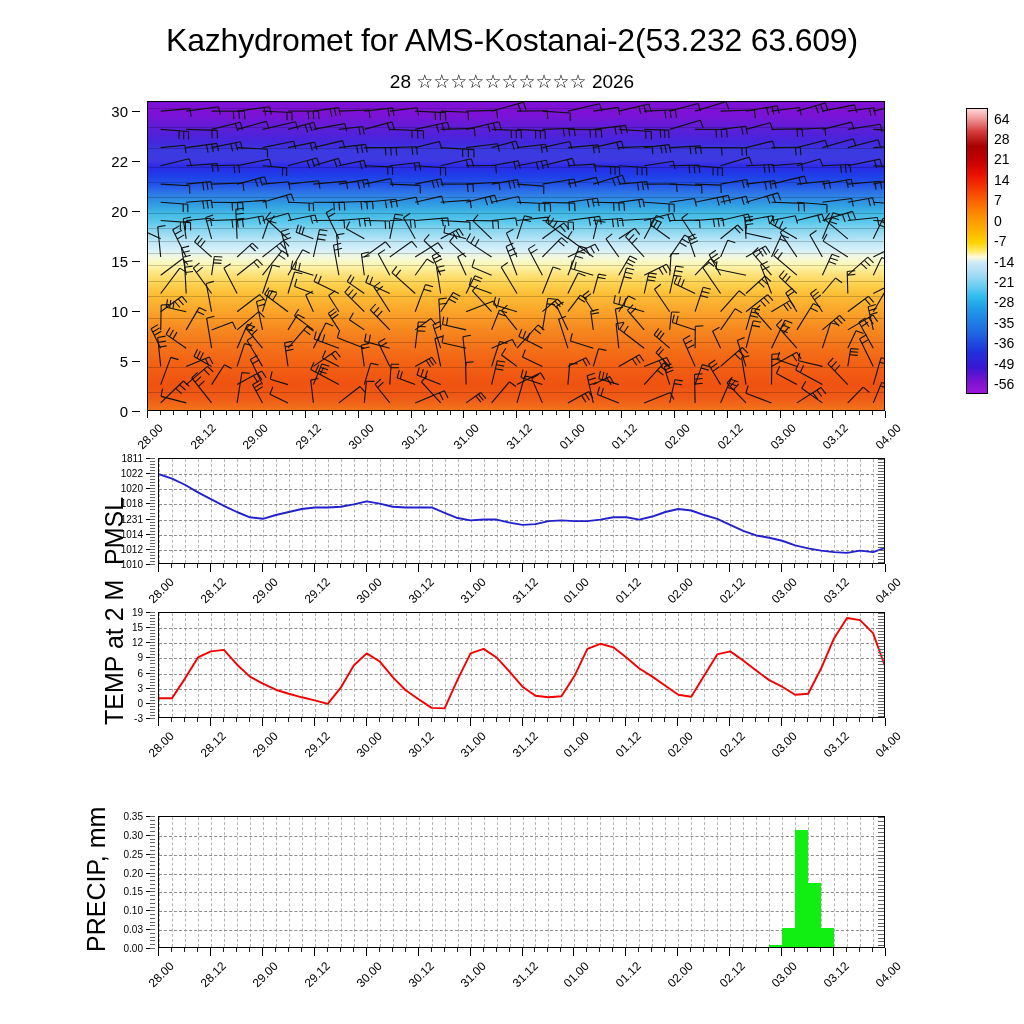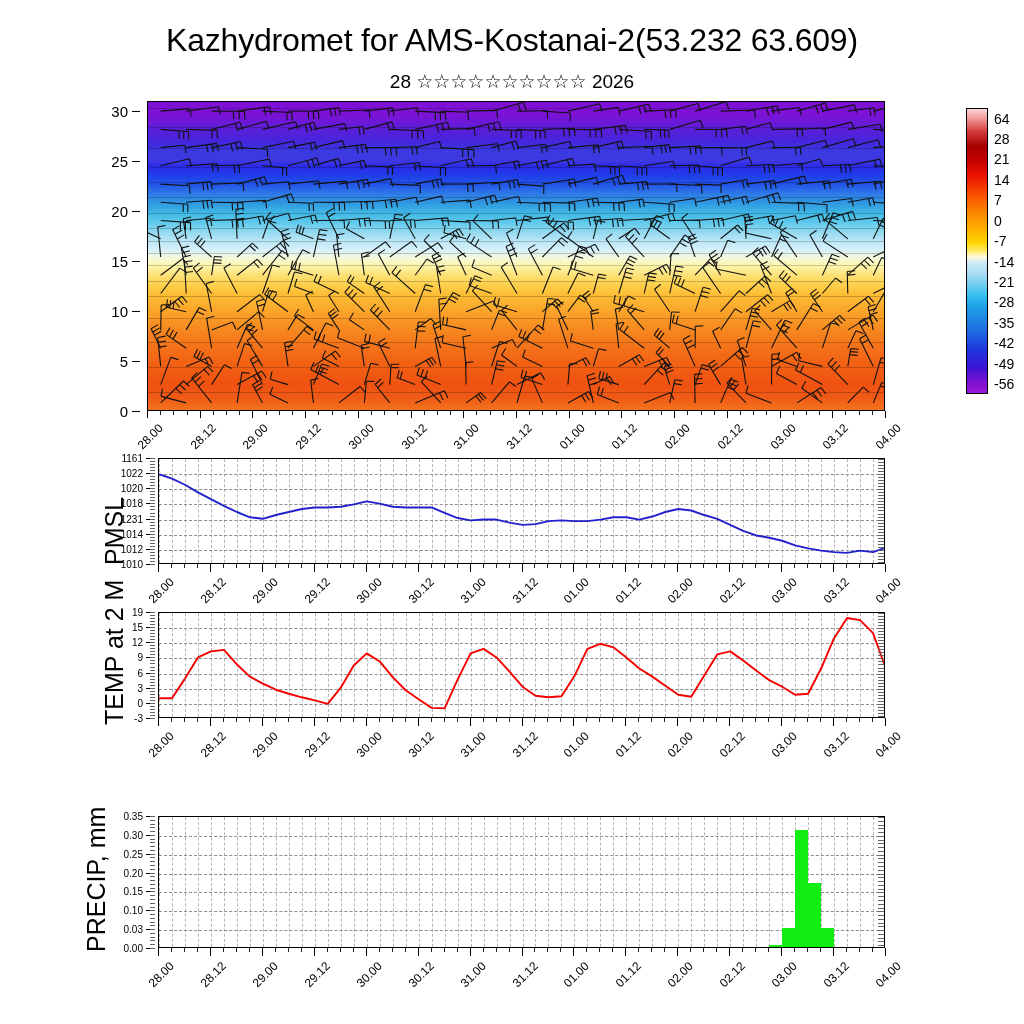--- a/index.html
+++ b/index.html
@@ -2509,21 +2509,21 @@
     <div style="position:absolute;right:12px;top:310px;transform:translateY(-50%);font-size:15px;">0</div>
     <div style="position:absolute;right:0;top:260px;width:8px;height:0;border-top:1.3px solid #000;"></div>
     <div style="position:absolute;right:12px;top:260px;transform:translateY(-50%);font-size:15px;">5</div>
     <div style="position:absolute;right:0;top:210.00000000000003px;width:8px;height:0;border-top:1.3px solid #000;"></div>
     <div style="position:absolute;right:12px;top:210.00000000000003px;transform:translateY(-50%);font-size:15px;">10</div>
     <div style="position:absolute;right:0;top:160px;width:8px;height:0;border-top:1.3px solid #000;"></div>
     <div style="position:absolute;right:12px;top:160px;transform:translateY(-50%);font-size:15px;">15</div>
     <div style="position:absolute;right:0;top:110px;width:8px;height:0;border-top:1.3px solid #000;"></div>
     <div style="position:absolute;right:12px;top:110px;transform:translateY(-50%);font-size:15px;">20</div>
     <div style="position:absolute;right:0;top:60.000000000000014px;width:8px;height:0;border-top:1.3px solid #000;"></div>
-    <div style="position:absolute;right:12px;top:60.000000000000014px;transform:translateY(-50%);font-size:15px;">25</div>
+    <div style="position:absolute;right:12px;top:60.000000000000014px;transform:translateY(-50%);font-size:15px;">22</div>
     <div style="position:absolute;right:0;top:9.999999999999991px;width:8px;height:0;border-top:1.3px solid #000;"></div>
     <div style="position:absolute;right:12px;top:9.999999999999991px;transform:translateY(-50%);font-size:15px;">30</div>
   </div>
 <div class="abs" id="xsec-xaxis" style="left:147px;top:411px;width:738px;height:46px;">
     <div class="xtick" style="left:0px;top:0;height:7px;"></div>
     <div class="xlab" style="left:9px;top:10px;width:70px;margin-left:-70px;">28.00</div>
     <div class="xtickm" style="left:13.178571428571427px;top:0;height:4px;"></div>
     <div class="xtickm" style="left:26.357142857142854px;top:0;height:4px;"></div>
     <div class="xtickm" style="left:39.535714285714285px;top:0;height:4px;"></div>
     <div class="xtick" style="left:52.71428571428571px;top:0;height:7px;"></div>
@@ -2601,21 +2601,21 @@
     <div class="cbarlab" style="left:2px;top:31.05142857142857px;">28</div>
     <div class="cbarlab" style="left:2px;top:51.48px;">21</div>
     <div class="cbarlab" style="left:2px;top:71.90857142857143px;">14</div>
     <div class="cbarlab" style="left:2px;top:92.33714285714285px;">7</div>
     <div class="cbarlab" style="left:2px;top:112.76571428571427px;">0</div>
     <div class="cbarlab" style="left:2px;top:133.1942857142857px;">-7</div>
     <div class="cbarlab" style="left:2px;top:153.62285714285716px;">-14</div>
     <div class="cbarlab" style="left:2px;top:174.05142857142857px;">-21</div>
     <div class="cbarlab" style="left:2px;top:194.48px;">-28</div>
     <div class="cbarlab" style="left:2px;top:214.90857142857143px;">-35</div>
-    <div class="cbarlab" style="left:2px;top:235.33714285714285px;">-42</div>
+    <div class="cbarlab" style="left:2px;top:235.33714285714285px;">-36</div>
     <div class="cbarlab" style="left:2px;top:255.76571428571427px;">-49</div>
     <div class="cbarlab" style="left:2px;top:276.1942857142857px;">-56</div>
   </div>
 
 <div class="abs axtitle" style="left:100px;top:565px;transform:rotate(-90deg);">PMSL</div>
 <div class="panel" id="panel-pmsl" style="left:158px;top:458px;width:727px;height:106px;">
   <div class="plotarea" id="pmsl-area">
       <div class="gv" style="left:0px;"></div>
       <div class="gv" style="left:12.982142857142856px;"></div>
       <div class="gv" style="left:25.96428571428571px;"></div>
@@ -2727,21 +2727,21 @@
     <div style="position:absolute;right:12px;top:75.71428571428572px;transform:translateY(-50%);font-size:10px;">1014</div>
     <div style="position:absolute;right:0;top:60.57142857142857px;width:9px;height:0;border-top:1.3px solid #000;"></div>
     <div style="position:absolute;right:12px;top:60.57142857142857px;transform:translateY(-50%);font-size:10px;">1231</div>
     <div style="position:absolute;right:0;top:45.42857142857143px;width:9px;height:0;border-top:1.3px solid #000;"></div>
     <div style="position:absolute;right:12px;top:45.42857142857143px;transform:translateY(-50%);font-size:10px;">1018</div>
     <div style="position:absolute;right:0;top:30.285714285714285px;width:9px;height:0;border-top:1.3px solid #000;"></div>
     <div style="position:absolute;right:12px;top:30.285714285714285px;transform:translateY(-50%);font-size:10px;">1020</div>
     <div style="position:absolute;right:0;top:15.142857142857148px;width:9px;height:0;border-top:1.3px solid #000;"></div>
     <div style="position:absolute;right:12px;top:15.142857142857148px;transform:translateY(-50%);font-size:10px;">1022</div>
     <div style="position:absolute;right:0;top:0px;width:9px;height:0;border-top:1.3px solid #000;"></div>
-    <div style="position:absolute;right:12px;top:0px;transform:translateY(-50%);font-size:10px;">1161</div>
+    <div style="position:absolute;right:12px;top:0px;transform:translateY(-50%);font-size:10px;">1811</div>
     <div style="position:absolute;right:0;top:106px;width:5px;height:0;border-top:1px solid #666;"></div>
     <div style="position:absolute;right:0;top:102.97142857142875px;width:5px;height:0;border-top:1px solid #666;"></div>
     <div style="position:absolute;right:0;top:99.94285714285748px;width:5px;height:0;border-top:1px solid #666;"></div>
     <div style="position:absolute;right:0;top:96.91428571428622px;width:5px;height:0;border-top:1px solid #666;"></div>
     <div style="position:absolute;right:0;top:93.88571428571498px;width:5px;height:0;border-top:1px solid #666;"></div>
     <div style="position:absolute;right:0;top:90.85714285714371px;width:5px;height:0;border-top:1px solid #666;"></div>
     <div style="position:absolute;right:0;top:87.82857142857246px;width:5px;height:0;border-top:1px solid #666;"></div>
     <div style="position:absolute;right:0;top:84.8000000000012px;width:5px;height:0;border-top:1px solid #666;"></div>
     <div style="position:absolute;right:0;top:81.77142857142995px;width:5px;height:0;border-top:1px solid #666;"></div>
     <div style="position:absolute;right:0;top:78.7428571428587px;width:5px;height:0;border-top:1px solid #666;"></div>

